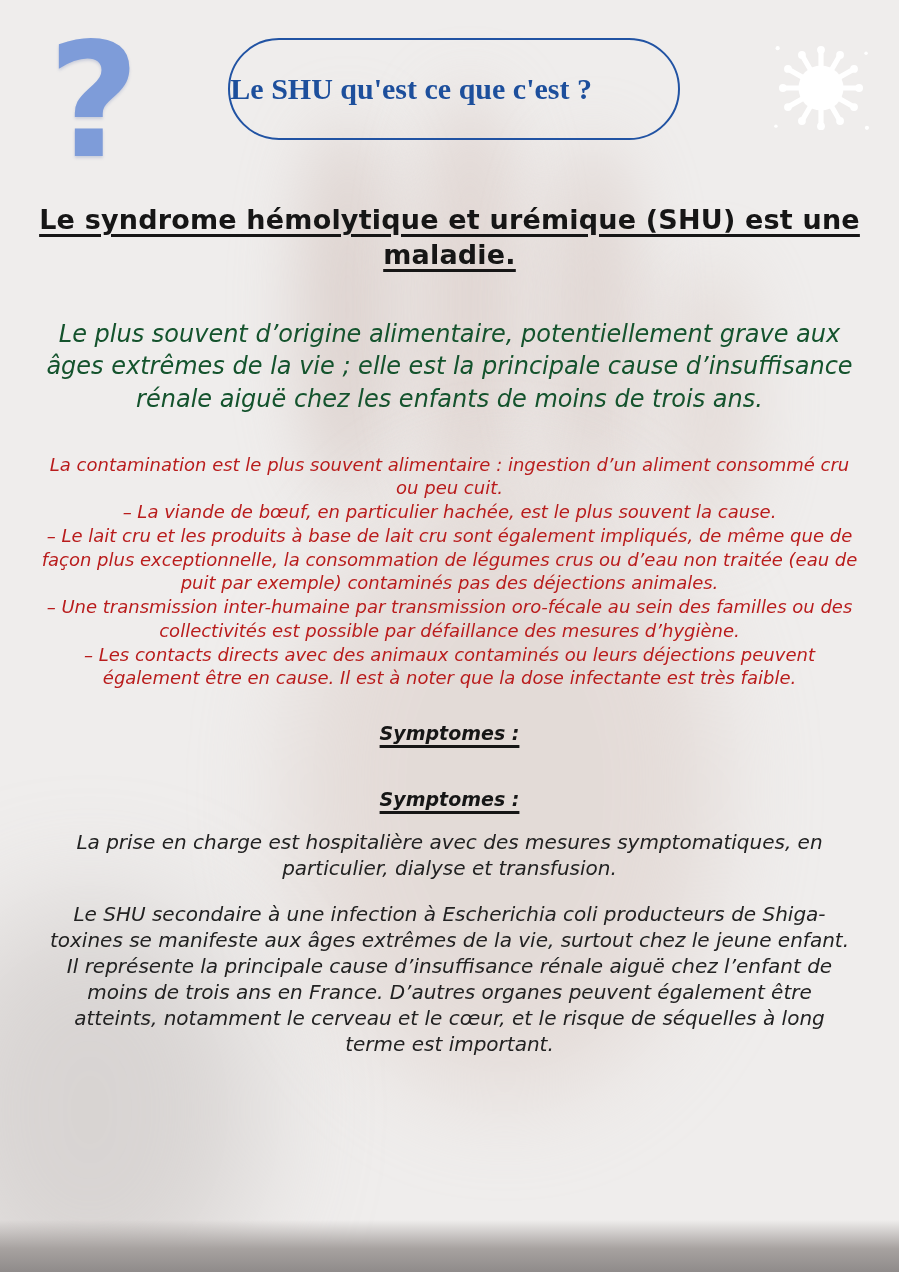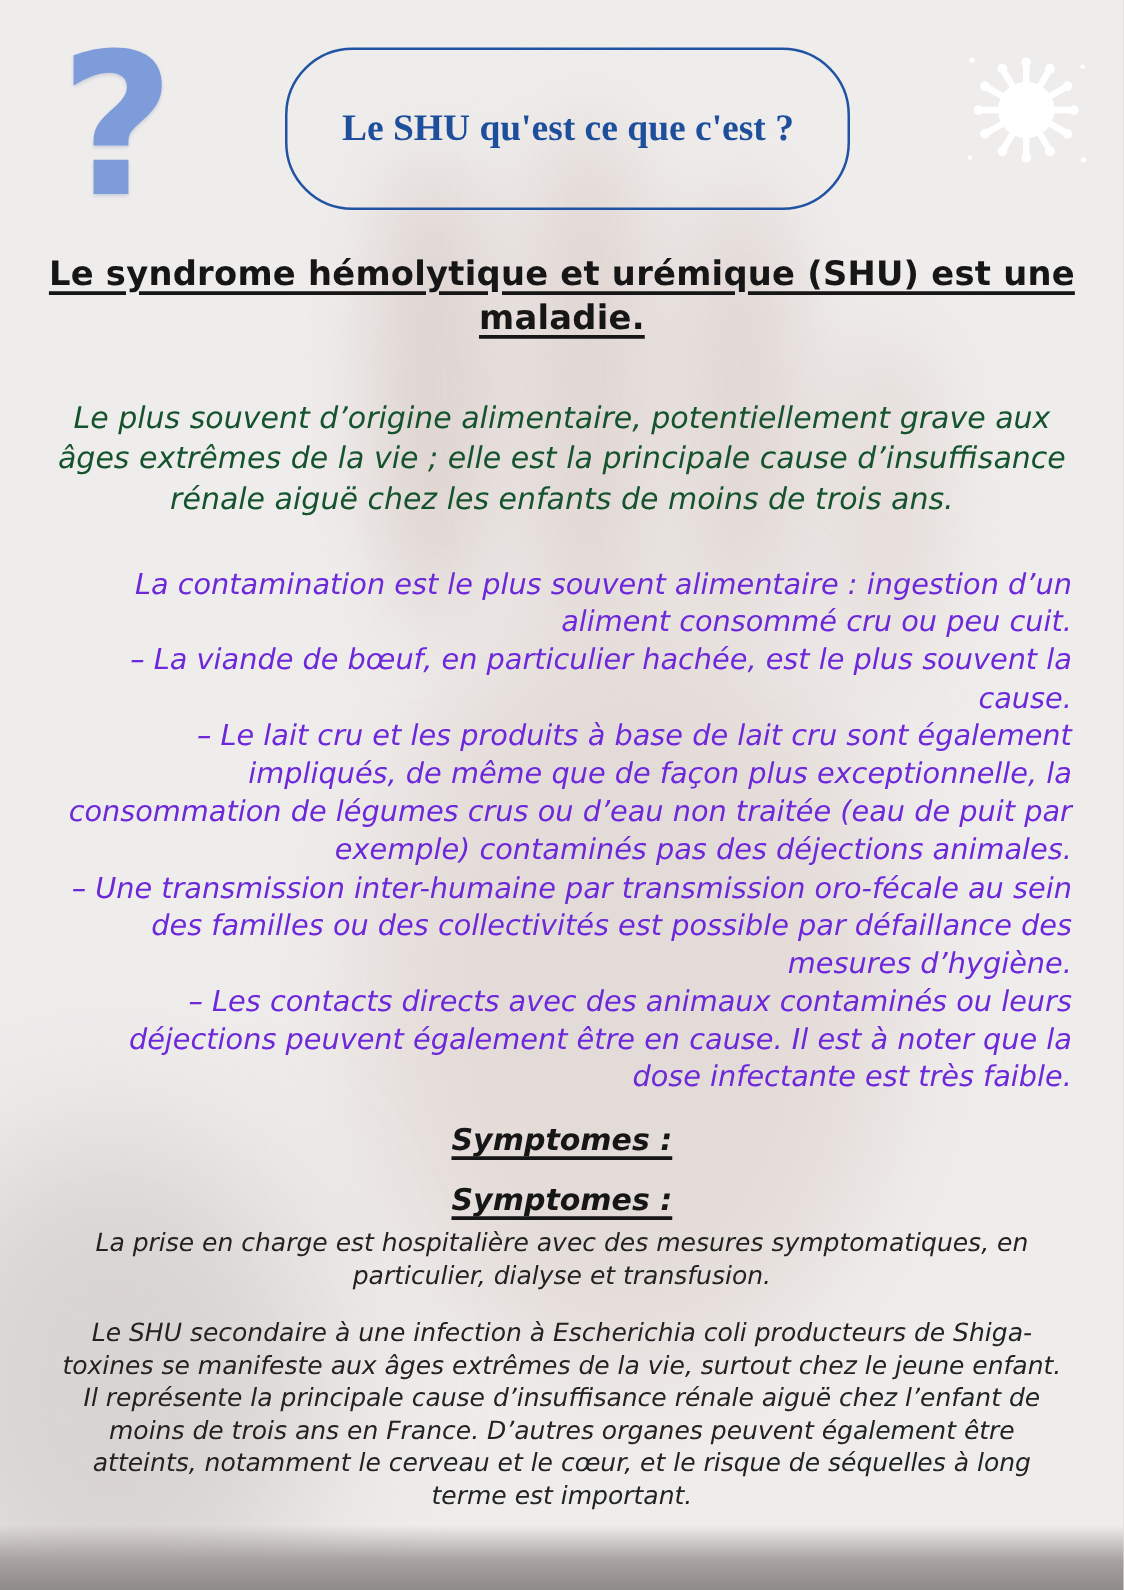--- a/index.html
+++ b/index.html
@@ -37,24 +37,24 @@
     font-weight: bold;
     font-size: 158px;
     line-height: 1;
     color: #7e9cd9;
     margin-top: 22px;
     text-shadow: 0 2px 3px rgba(90,110,170,.25);
   }
   .pill {
     margin: 38px auto 0;
     width: 452px;
-    height: 130px;
+    height: 102px;
     border: 2.5px solid #2153a3;
     border-radius: 54px;
-    display: flex; align-items: center; justify-content: center;
+    display: flex; align-items: center; justify-content: flex-start;
     box-sizing: border-box;
   }
   .pill-title {
     font-family: "Liberation Serif", "DejaVu Serif", serif;
     font-weight: bold;
     font-size: 30px;
     color: #1d4f9c;
   }
   .virus { margin-top: 36px; }
 
@@ -79,39 +79,39 @@
     text-align: center;
     font-style: italic;
     font-size: 24px;
     line-height: 1.34;
     color: #14532d;
   }
 
   .contamination {
     margin: 38px auto 0;
     max-width: 816px;
-    text-align: right;
-    font-style: italic;
-    font-size: 23px;
+    text-align: center;
+    font-style: italic;
+    font-size: 18px;
     line-height: 1.32;
-    color: #6d28d9;
+    color: #b91c1c;
     white-space: pre-line;
   }
 
   .section { text-align: center; margin-top: 20px; }
   .section-title {
     display: inline-block;
-    font-size: 24px;
+    font-size: 19px;
     font-weight: bold;
     font-style: italic;
     color: #161616;
     text-decoration: underline;
     text-decoration-thickness: 2.5px;
     text-underline-offset: 5px;
-    margin: 0;
+    margin: 12px;
   }
   .section-body {
     margin: 7px auto 0;
     max-width: 812px;
     font-style: italic;
     font-size: 20px;
     line-height: 1.3;
     color: #222;
   }
 </style>

